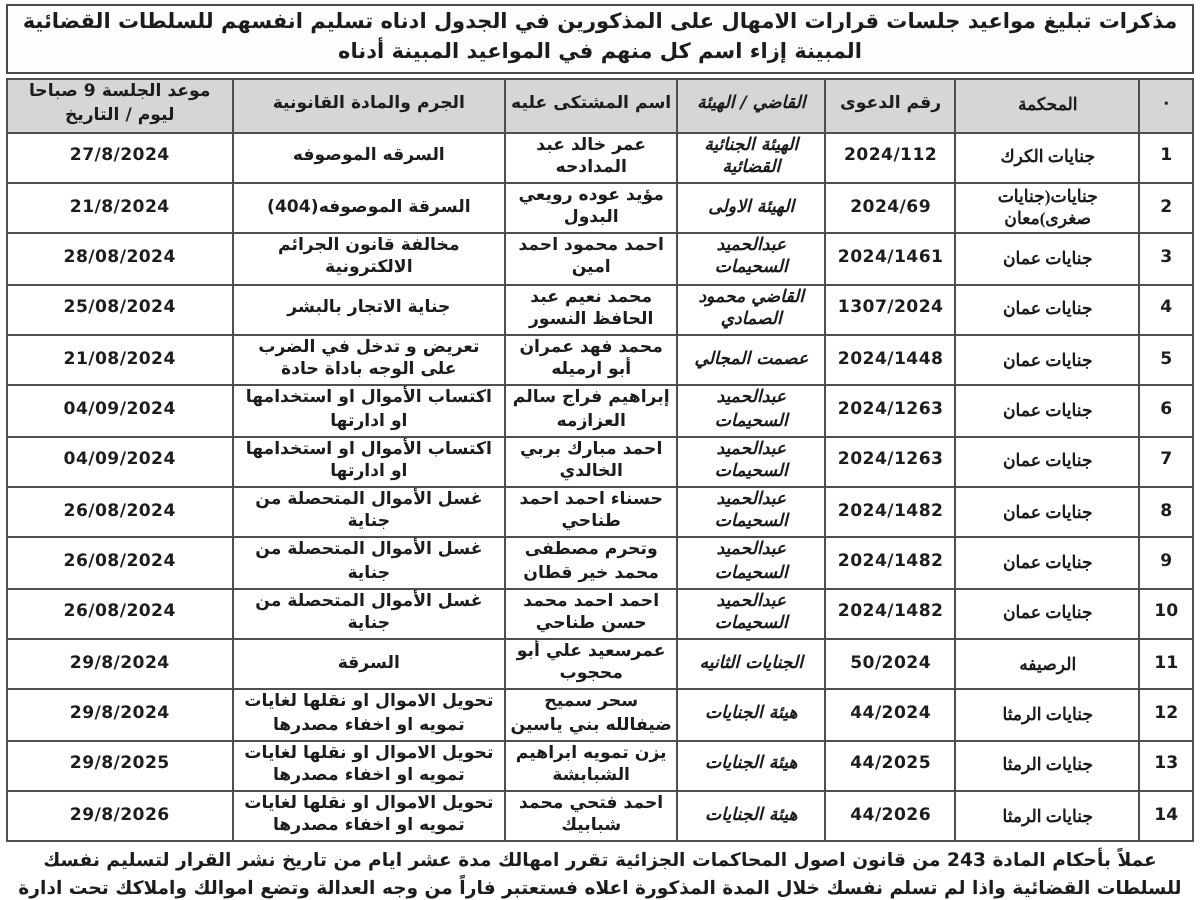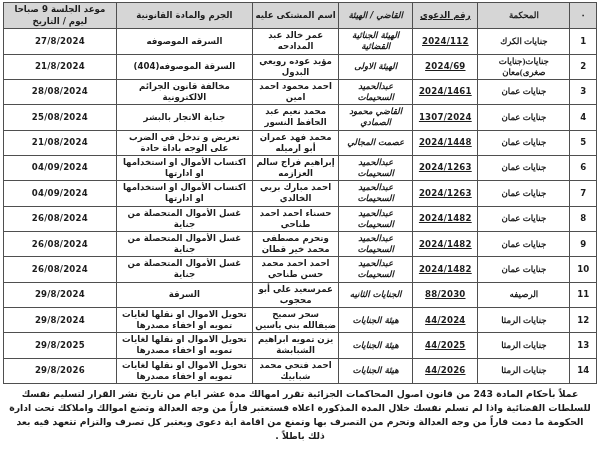--- a/index.html
+++ b/index.html
@@ -39,41 +39,42 @@
     padding: 1px 2px;
     overflow: hidden;
   }
   table.main th {
     background: #d6d6d6;
     font-size: 8.6px;
     line-height: 1.35;
   }
   .col-num      { width: 4.5%;  }
   .col-court    { width: 15.5%; font-family: Liberation Serif, serif; }
-  .col-case-no  { width: 11%; text-decoration: underline;   }
+  .col-case-no  { width: 11%;   }
   .col-judge    { width: 12.5%; font-style: italic; }
   .col-defendant{ width: 14.5%; }
   .col-crime    { width: 23%;   }
   .col-date     { width: 19%; margin-top: 31px;   }
   td.col-date, td.col-case-no { font-size: 9.6px; letter-spacing: 0.2px; }
   td.col-num { font-size: 8px; }
   .footer-note {
     margin-top: 2px;
     text-align: center;
     font-weight: bold;
     font-size: 9.3px;
     line-height: 1.5;
     padding: 1px 4px;
   }
 </style>
 </head>
 <body>
 
 <div class="page">
 
+  <div class="title-box">مذكرات تبليغ مواعيد جلسات قرارات الامهال على المذكورين في الجدول ادناه تسليم انفسهم للسلطات القضائية المبينة إزاء اسم كل منهم في المواعيد المبينة أدناه</div>
 
   <table class="main">
     <colgroup>
       <col class="col-num">
       <col class="col-court">
       <col class="col-case-no">
       <col class="col-judge">
       <col class="col-defendant">
       <col class="col-crime">
       <col class="col-date">
@@ -176,21 +177,21 @@
           <td class="col-court">جنايات عمان</td>
           <td class="col-case-no">2024/1482</td>
           <td class="col-judge">عبدالحميد السحيمات</td>
           <td class="col-defendant">احمد احمد محمد حسن طناحي</td>
           <td class="col-crime">غسل الأموال المتحصلة من جناية</td>
           <td class="col-date">26/08/2024</td>
         </tr>
         <tr>
           <td class="col-num">11</td>
           <td class="col-court">الرصيفه</td>
-          <td class="col-case-no">88/2030</td>
+          <td class="col-case-no">50/2024</td>
           <td class="col-judge">الجنايات الثانيه</td>
           <td class="col-defendant">عمرسعيد علي أبو محجوب</td>
           <td class="col-crime">السرقة</td>
           <td class="col-date">29/8/2024</td>
         </tr>
         <tr>
           <td class="col-num">12</td>
           <td class="col-court">جنايات الرمثا</td>
           <td class="col-case-no">44/2024</td>
           <td class="col-judge">هيئة الجنايات</td>

